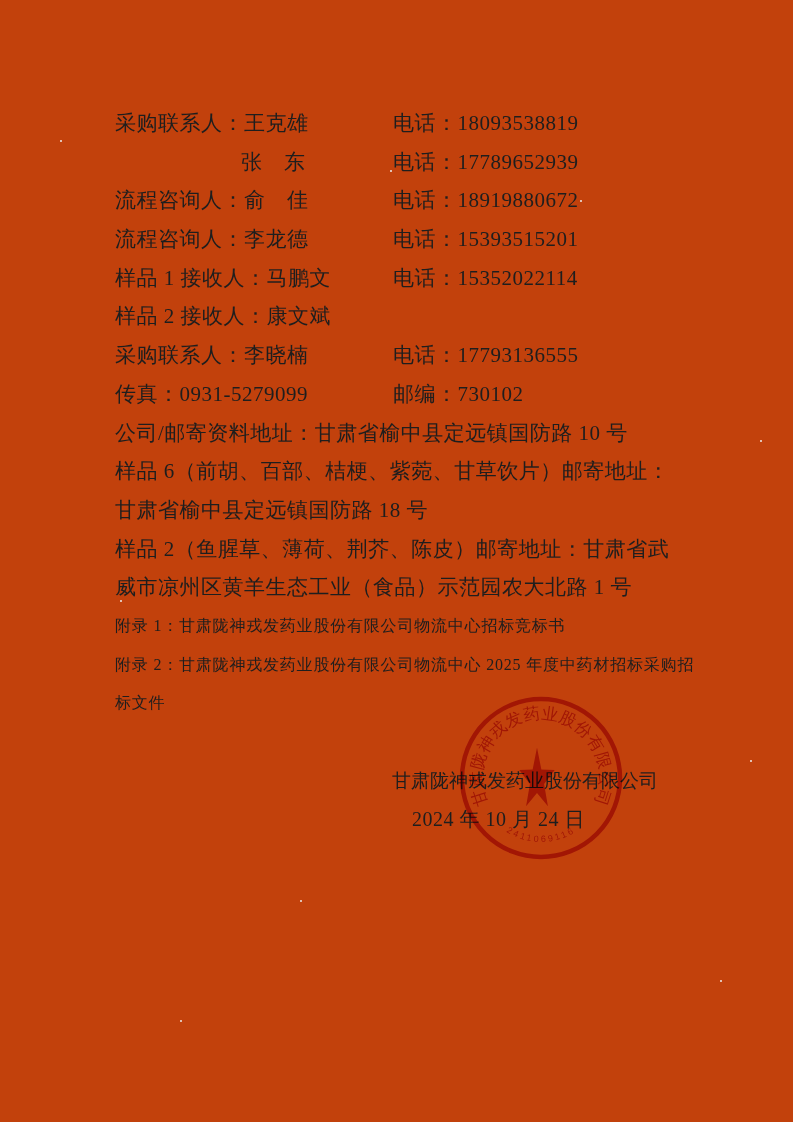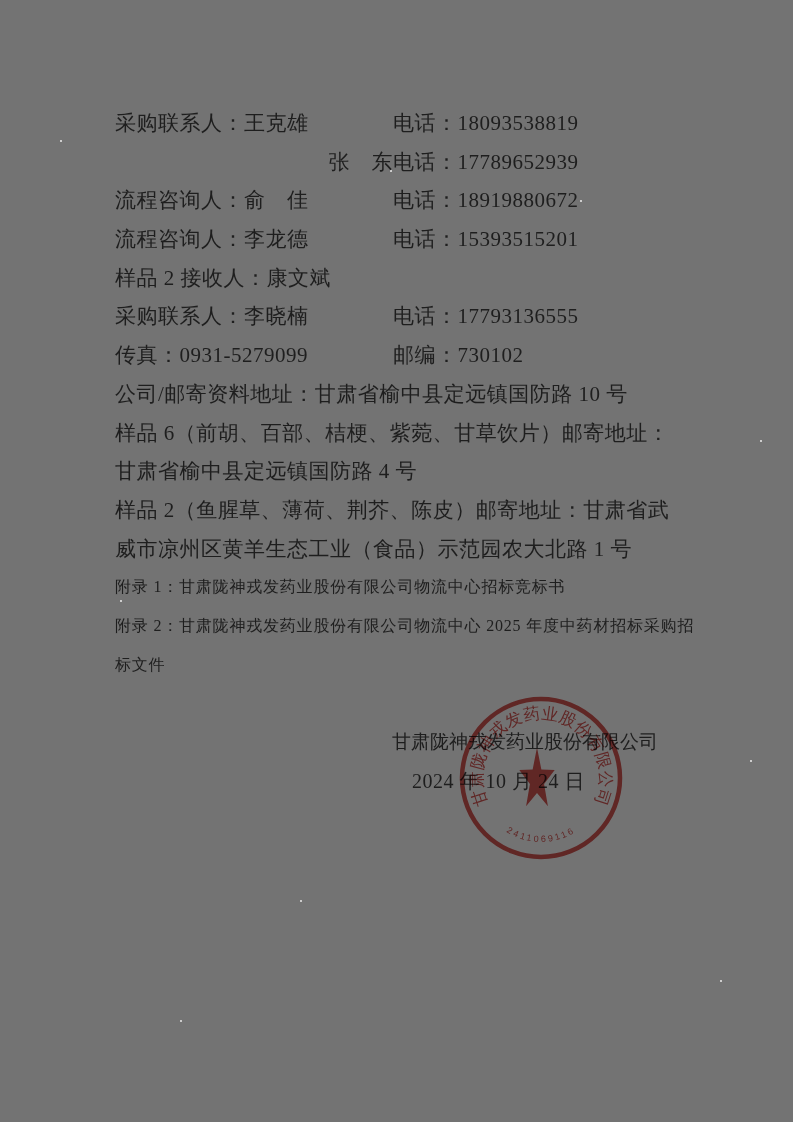--- a/index.html
+++ b/index.html
@@ -1,21 +1,21 @@
 <!DOCTYPE html>
 <html><head>
 <meta charset="utf-8">
 <style>
   html, body { margin: 0; padding: 0; background: #9a9a9a; }
   .page {
     position: relative;
     width: 793px;
     height: 1122px;
     margin: 0 auto;
-    background: #737373;
+    background: #c2410c;
     overflow: hidden;
     font-family: "Liberation Serif", "DejaVu Serif", serif;
     color: #1e1e1e;
   }
   
   .noise {
     position: absolute; width: 2px; height: 2px; background: #ededed;
     left: 60px; top: 140px; border-radius: 50%;
     box-shadow: 240px 760px 0 #eaeaea, 520px 60px 0 #ededed, 700px 300px 0 #ececec,
                 120px 880px 0 #eaeaea, 430px 990px 0 #ededed, 660px 840px 0 #ececec,
@@ -31,21 +31,21 @@
   .row {
     display: flex;
     line-height: 38.7px;
     height: 38.7px;
     font-size: 21px;
     letter-spacing: 0.5px;
     white-space: nowrap;
   }
   .cell-left { width: 278px; flex: 0 0 278px; }
   .cell-right { flex: 1; }
-  .indent-name { padding-left: 126px; box-sizing: border-box; text-align: right; }
+  .indent-name { padding-left: 126px; box-sizing: border-box; }
   .appendix {
     font-size: 16px;
     letter-spacing: 0.8px;
     font-weight: 500;
   }
   .blank-row { height: 38.7px; }
   .sig-company { padding-left: 277px; font-size: 19px; letter-spacing: 0; }
   .sig-date { padding-left: 297px; font-size: 20px; letter-spacing: 0.5px; }
   .seal {
     position: absolute;
@@ -76,34 +76,38 @@
     </div>
     <div class="row">
       <span class="cell-left">流程咨询人：俞　佳</span>
       <span class="cell-right">电话：18919880672</span>
     </div>
     <div class="row">
       <span class="cell-left">流程咨询人：李龙德</span>
       <span class="cell-right">电话：15393515201</span>
     </div>
     <div class="row">
+      <span class="cell-left">样品 1 接收人：马鹏文</span>
+      <span class="cell-right">电话：15352022114</span>
+    </div>
+    <div class="row">
       <span class="cell-left">样品 2 接收人：康文斌</span>
     </div>
     <div class="row">
       <span class="cell-left">采购联系人：李晓楠</span>
       <span class="cell-right">电话：17793136555</span>
     </div>
     <div class="row">
       <span class="cell-left">传真：0931-5279099</span>
       <span class="cell-right">邮编：730102</span>
     </div>
 
     <div class="row">公司/邮寄资料地址：甘肃省榆中县定远镇国防路 10 号</div>
     <div class="row">样品 6（前胡、百部、桔梗、紫菀、甘草饮片）邮寄地址：</div>
-    <div class="row">甘肃省榆中县定远镇国防路 4 号</div>
+    <div class="row">甘肃省榆中县定远镇国防路 18 号</div>
     <div class="row">样品 2（鱼腥草、薄荷、荆芥、陈皮）邮寄地址：甘肃省武</div>
     <div class="row">威市凉州区黄羊生态工业（食品）示范园农大北路 1 号</div>
 
     <div class="row appendix">附录 1：甘肃陇神戎发药业股份有限公司物流中心招标竞标书</div>
     <div class="row appendix">附录 2：甘肃陇神戎发药业股份有限公司物流中心 2025 年度中药材招标采购招</div>
     <div class="row appendix">标文件</div>
 
     <div class="blank-row"></div>
 
     <div class="row sig-company">甘肃陇神戎发药业股份有限公司</div>

